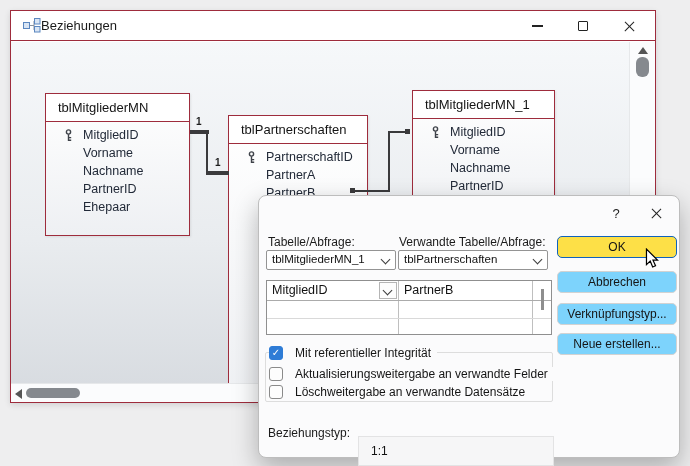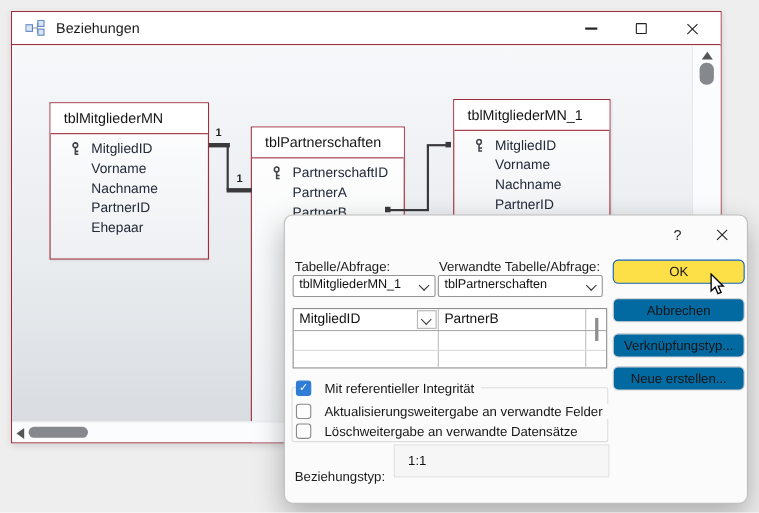--- a/index.html
+++ b/index.html
@@ -4,21 +4,21 @@
 <style>
   * { margin:0; padding:0; box-sizing:border-box; }
   html,body { width:690px; height:466px; }
   body { font-family:"Liberation Sans","DejaVu Sans",sans-serif; background:#eeeeef; position:relative; overflow:hidden; color:#1c1c1c; }
 
   
   .win { position:absolute; left:10px; top:10px; width:646px; height:393px; background:#fff;
          border:1px solid #9e2c3c; box-shadow:0 2px 6px rgba(0,0,0,.12); }
   .win-title { position:relative; height:30px; background:#fff; border-bottom:1px solid #9e2c3c;
                display:flex; align-items:center; padding-left:12px; }
-  .win-title-text { font-size:13px; color:#1a1a1a; margin-left:10px; }
+  .win-title-text { font-size:13px; color:#1a1a1a; }
   .w-ctl { position:absolute; top:1px; width:36px; height:28px; display:flex; align-items:center; justify-content:center; }
   .ctl-min { left:508px; } .ctl-max { left:554px; } .ctl-close { left:600px; }
   .i-min { width:11px; height:1.3px; background:#222; }
   .i-max { width:10px; height:10px; border:1.2px solid #222; border-radius:1px; }
   .xmark { position:relative; width:13px; height:13px; }
   .xmark::before,.xmark::after { content:""; position:absolute; left:0; top:6px; width:13px; height:1.2px; background:#222; }
   .xmark::before { transform:rotate(45deg); } .xmark::after { transform:rotate(-45deg); }
 
   .win-body { position:absolute; left:0; right:0; top:31px; bottom:0;
               background:linear-gradient(180deg,#f6f8fa 0%,#e9ecef 55%,#d6dadf 100%); overflow:hidden; }
@@ -57,21 +57,21 @@
   .dlg-label { position:absolute; top:39px; font-size:12px; color:#1b1b1b; }
   .lbl1 { left:9px; } .lbl2 { left:140px; }
 
   .combo { position:absolute; top:54px; height:20px; background:#fff; border:1px solid #949494; border-radius:2px;
            font-size:11.5px; color:#111; padding:2px 18px 0 5px; white-space:nowrap; overflow:hidden; }
   .combo1 { left:7px; width:130px; } .combo2 { left:139px; width:150px; }
   .chev { position:absolute; right:5px; top:5px; width:9px; height:9px; }
   .chev::before { content:""; position:absolute; left:1px; top:0; width:6px; height:6px;
                   border-right:1.3px solid #3c3c3c; border-bottom:1.3px solid #3c3c3c; transform:rotate(45deg); }
 
-  .dlg-btn { position:absolute; left:298px; width:120px; height:22px; background:#0369a1; border:1px solid #d2d2d2;
+  .dlg-btn { position:absolute; left:298px; width:120px; height:22px; background:#7dd3fc; border:1px solid #d2d2d2;
              border-radius:5px; font-size:12px; color:#151515; display:flex; align-items:center; justify-content:center; }
   .btn-ok { top:40px; background:#fde047; border:1.6px solid #0f62bd; }
   .btn-cancel { top:75px; } .btn-join { top:107px; } .btn-new { top:137px; }
 
   .grid { position:absolute; left:7px; top:84px; width:286px; height:55px; background:#fff; border:1px solid #8f8f8f; }
   .g-col { position:absolute; top:0; bottom:0; width:1px; background:#bfbfbf; }
   .g-row { position:absolute; left:0; right:0; height:1px; background:#d9d9d9; }
   .g-cell { position:absolute; font-size:12.5px; color:#111; padding:2px 4px 0 5px; height:19px; white-space:nowrap; overflow:hidden; }
   .g-chevbox { position:absolute; left:112px; top:1px; width:18px; height:17px; border:1px solid #b5b5b5; background:#fdfdfd; }
   .g-chevbox .chev { right:4px; top:4px; }
@@ -81,21 +81,21 @@
   .cb-row { position:absolute; display:flex; align-items:center; background:#fbfbfc; padding-right:6px; }
   .cb-1 { left:10px; top:150px; } .cb-2 { left:10px; top:171px; } .cb-3 { left:10px; top:189px; }
   .cb-box { width:14px; height:14px; border:1px solid #8a8a8a; border-radius:3px; background:#fdfdfd;
             display:flex; align-items:center; justify-content:center; }
   .cb-box .tick { display:none; color:#fff; font-size:10px; line-height:10px; }
   .cb-box.checked { background:#2e7cd6; border-color:#2e7cd6; }
   .cb-box.checked .tick { display:block; }
   .cb-label { margin-left:12px; font-size:12px; color:#151515; }
 
   .type-label { position:absolute; left:9px; top:230px; font-size:12px; color:#1b1b1b; }
-  .type-box { position:absolute; left:99px; top:208px; width:196px; height:30px; background:#f6f6f7;
+  .type-box { position:absolute; left:99px; top:240px; width:196px; height:30px; background:#f6f6f7;
               border:1px solid #e3e3e4; font-size:12px; color:#111; padding:7px 0 16px 12px; }
 
   .cursor { position:absolute; left:645px; top:248px; z-index:30; }
 </style>
 </head>
 <body>
 
 <div class="win">
   <div class="win-title">
     <svg width="18" height="15" viewBox="0 0 18 15">

